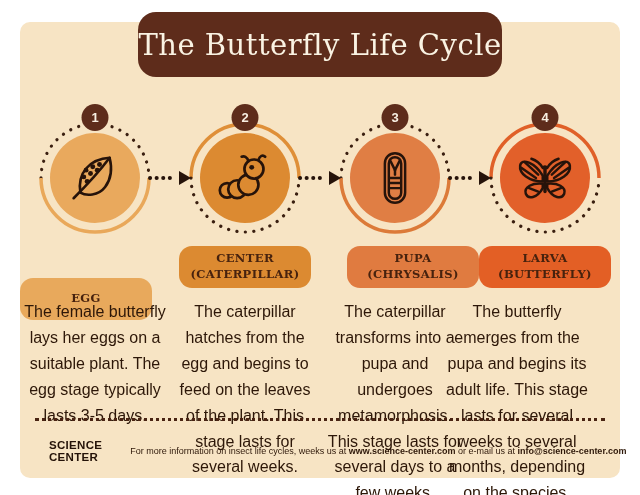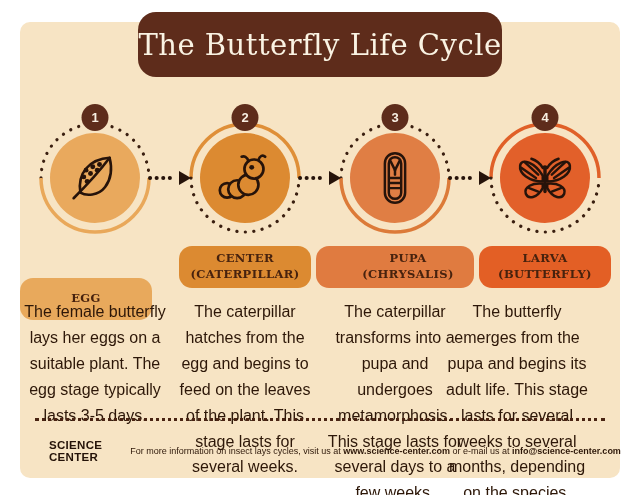--- a/index.html
+++ b/index.html
@@ -13,21 +13,21 @@
   .ring-wrap{position:absolute;width:112px;height:112px;top:0;}
   .ring-wrap.s1{left:19px;}  .ring-wrap.s2{left:169px;}  .ring-wrap.s3{left:319px;}  .ring-wrap.s4{left:469px;}
   .ring-svg{position:absolute;left:0;top:0;}
   .badge{position:absolute;left:50%;top:-18px;transform:translateX(-50%);width:27px;height:27px;border-radius:50%;
          display:flex;align-items:center;justify-content:center;color:#F8EFE2;font-size:13px;font-weight:bold;}
   .stage-icon{position:absolute;left:50%;top:50%;transform:translate(-50%,-50%);}
   .arrow{position:absolute;width:44px;height:16px;top:48px;}
   .arrow.a1{left:128px;} .arrow.a2{left:278px;} .arrow.a3{left:428px;}
   .labels{position:absolute;top:224px;left:0;width:600px;}
   .label-box{position:absolute;width:132px;height:42px;border-radius:13px;display:flex;align-items:center;justify-content:center;text-align:center;}
-  .label-box.s1{left:0;margin-top:32px;} .label-box.s2{left:159px;} .label-box.s3{left:296px;padding-left:26px;} .label-box.s4{left:459px;}
+  .label-box.s1{left:0;margin-top:32px;} .label-box.s2{left:159px;} .label-box.s3{left:327px;} .label-box.s4{left:459px;}
   .label-box span{font-family:"DejaVu Serif",serif;font-weight:bold;font-size:11.5px;color:#47220E;letter-spacing:.4px;line-height:1.35;padding:0 6px;}
   .descs{position:absolute;top:277px;left:0;width:600px;}
   .desc{position:absolute;width:146px;text-align:center;font-size:16px;line-height:1.62;color:#2D1708;}
   .desc.s1{left:2px;} .desc.s2{left:152px;} .desc.s3{left:302px;} .desc.s4{left:424px;}
   .divider{position:absolute;top:396px;left:15px;width:570px;border-top:3px dotted #4A2413;}
   .footer{position:absolute;top:406px;left:15px;width:570px;height:46px;display:flex;align-items:center;}
   .brand{margin-left:14px;font-size:11.5px;font-weight:bold;color:#241208;letter-spacing:.3px;}
   .info{margin-left:28px;font-size:9px;color:#2D1708;white-space:nowrap;}
   .info b{font-weight:bold;}
 </style>
@@ -188,17 +188,17 @@
             <rect x="11" y="3.5" width="4" height="10" rx="1.5"></rect>
           </g>
           <path d="M16 4 C21.5 7 21.5 15 16 18 L14 14.5 C17 13 17 9 14 7.5 Z"></path>
           <circle cx="21" cy="12" r="2.2"></circle>
           <rect x="3" y="17" width="16" height="3.2" rx="1.2"></rect>
           <path d="M9 20.2 L7.2 26 H18.8 L17 20.2 Z"></path>
           <rect x="1.5" y="26" width="23" height="3.6" rx="1.8"></rect>
         </g>
       </svg>
       <span class="brand">SCIENCE CENTER</span>
-      <span class="info"><span>For more information on insect lays cycles, visit us at </span><b>www.science-center.com</b><span> or e-mail us at </span><b>info@science-center.com</b></span>
+      <span class="info"><span>For more information on insect life cycles, weeks us at </span><b>www.science-center.com</b><span> or e-mail us at </span><b>info@science-center.com</b></span>
     </div>
 
   </div>
 </div>
 
 </body></html>

